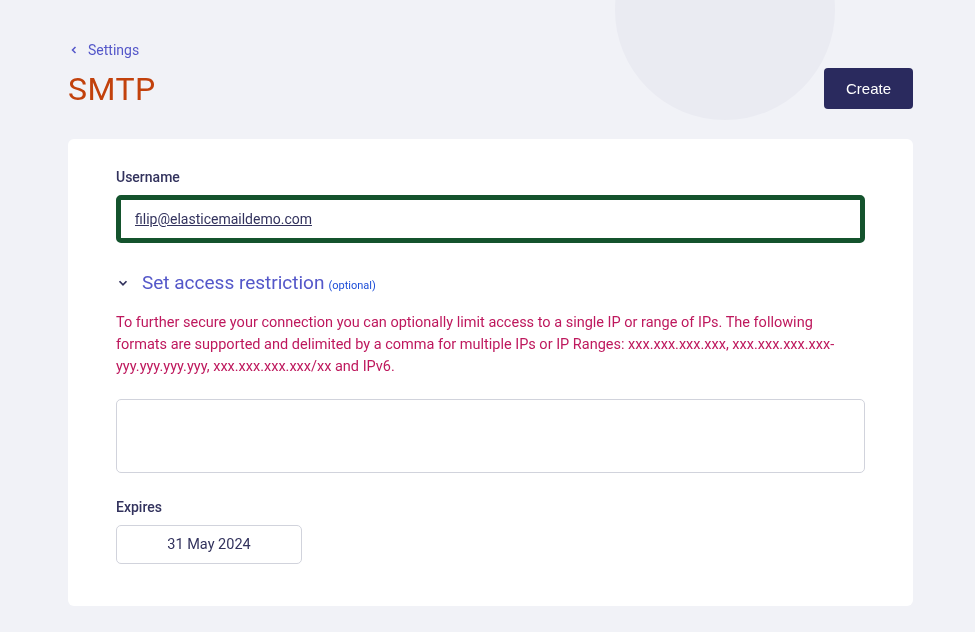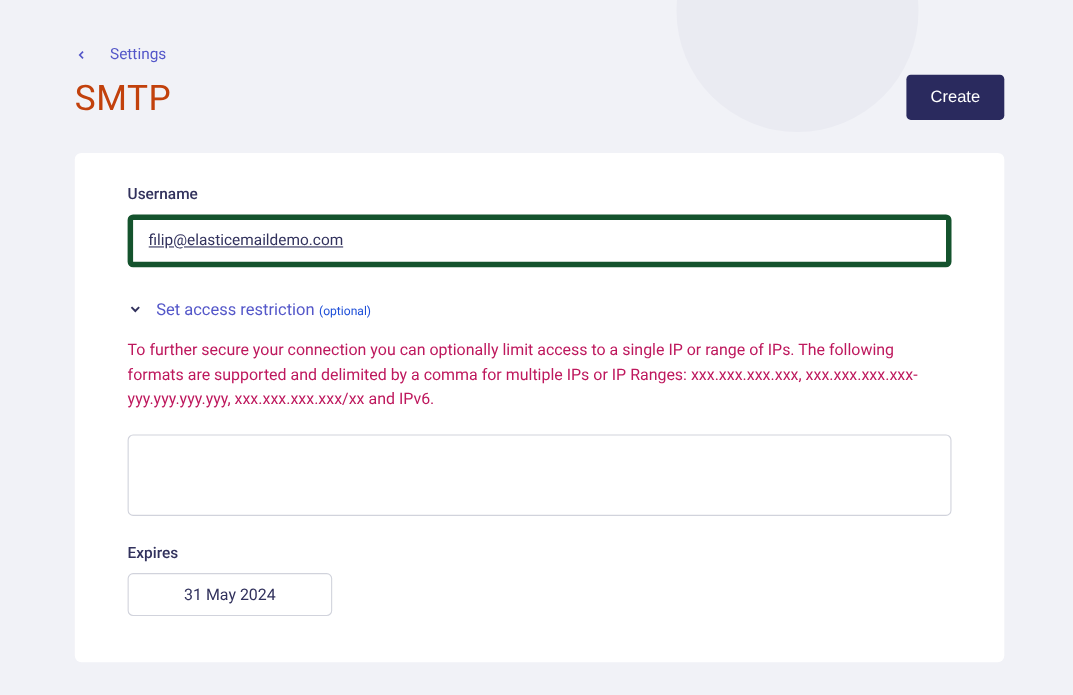--- a/index.html
+++ b/index.html
@@ -26,21 +26,21 @@
       z-index: 0;
     }
     .container {
       position: relative;
       padding: 42px 62px 0 68px;
       z-index: 1;
     }
     .breadcrumb {
       display: flex;
       align-items: center;
-      gap: 20px;
+      gap: 8px;
       margin-bottom: 10px;
     }
     .breadcrumb-chevron {
       color: #5457c9;
       display: flex;
       align-items: center;
     }
     .breadcrumb-link {
       color: #5457c9;
       font-size: 14px;
@@ -102,21 +102,21 @@
       margin-top: 28px;
       cursor: pointer;
     }
     .access-toggle-icon {
       color: #32325d;
       display: flex;
       align-items: center;
     }
     .access-toggle-label {
       color: #5457c9;
-      font-size: 15px;
+      font-size: 19px;
     }
     .access-toggle-optional {
       color: #1d4ed8;
       font-size: 11px;
     }
     .description-text {
       color: #be185d;
       font-size: 14.5px;
       line-height: 1.5;
       margin-bottom: 22px;

